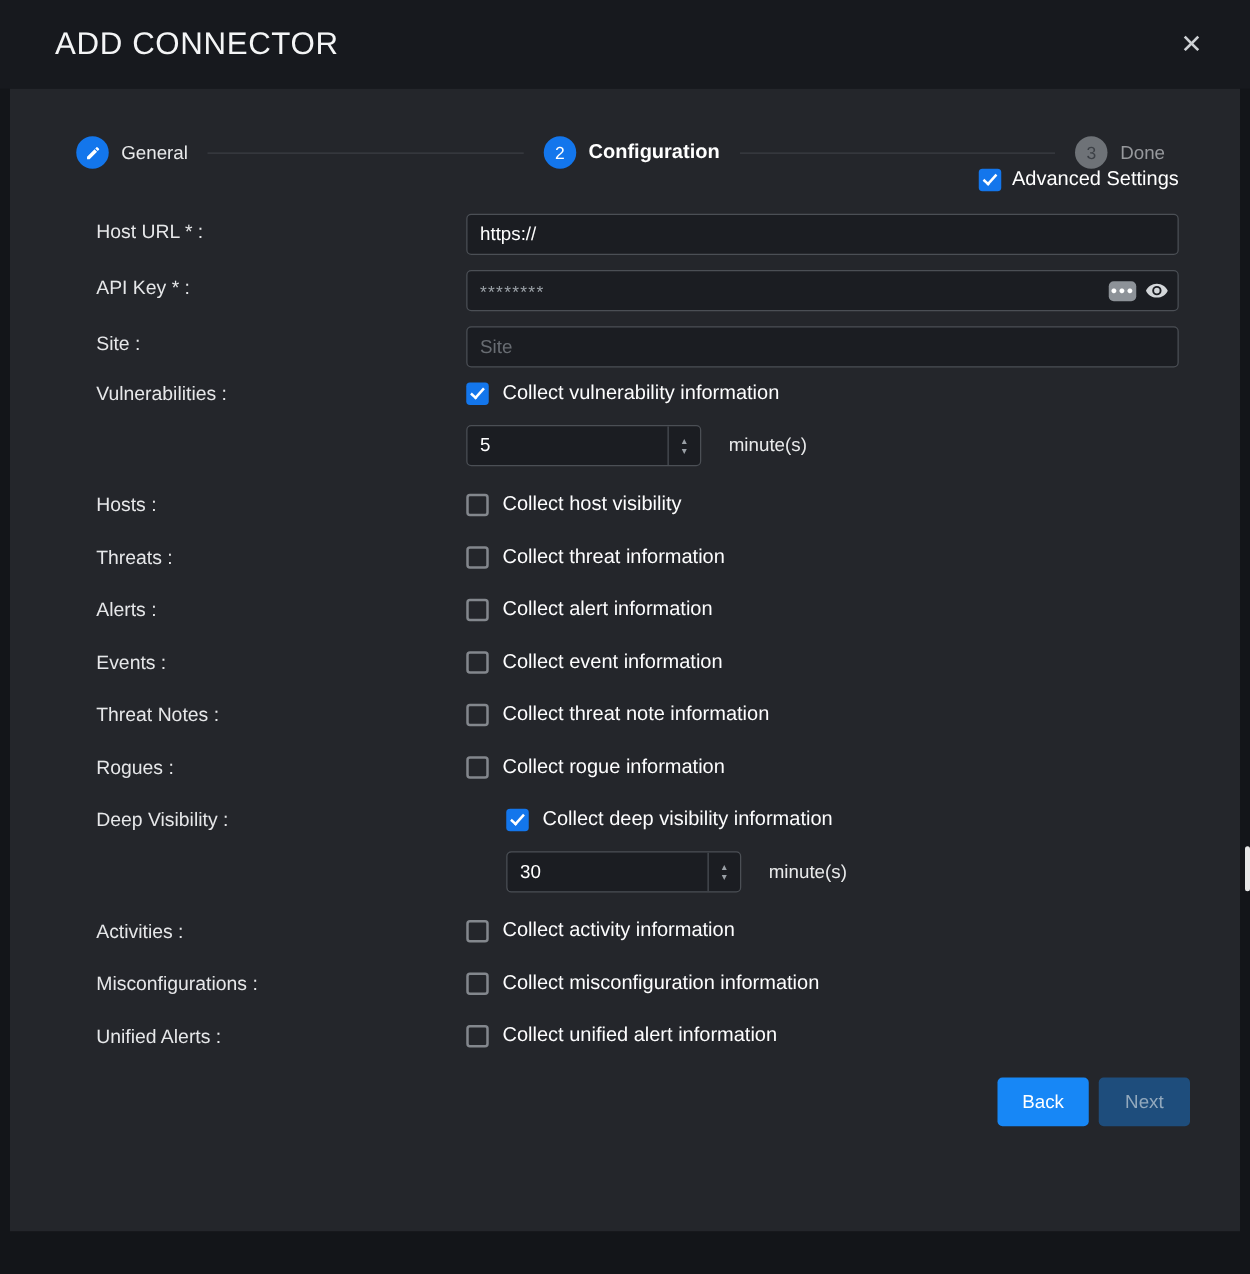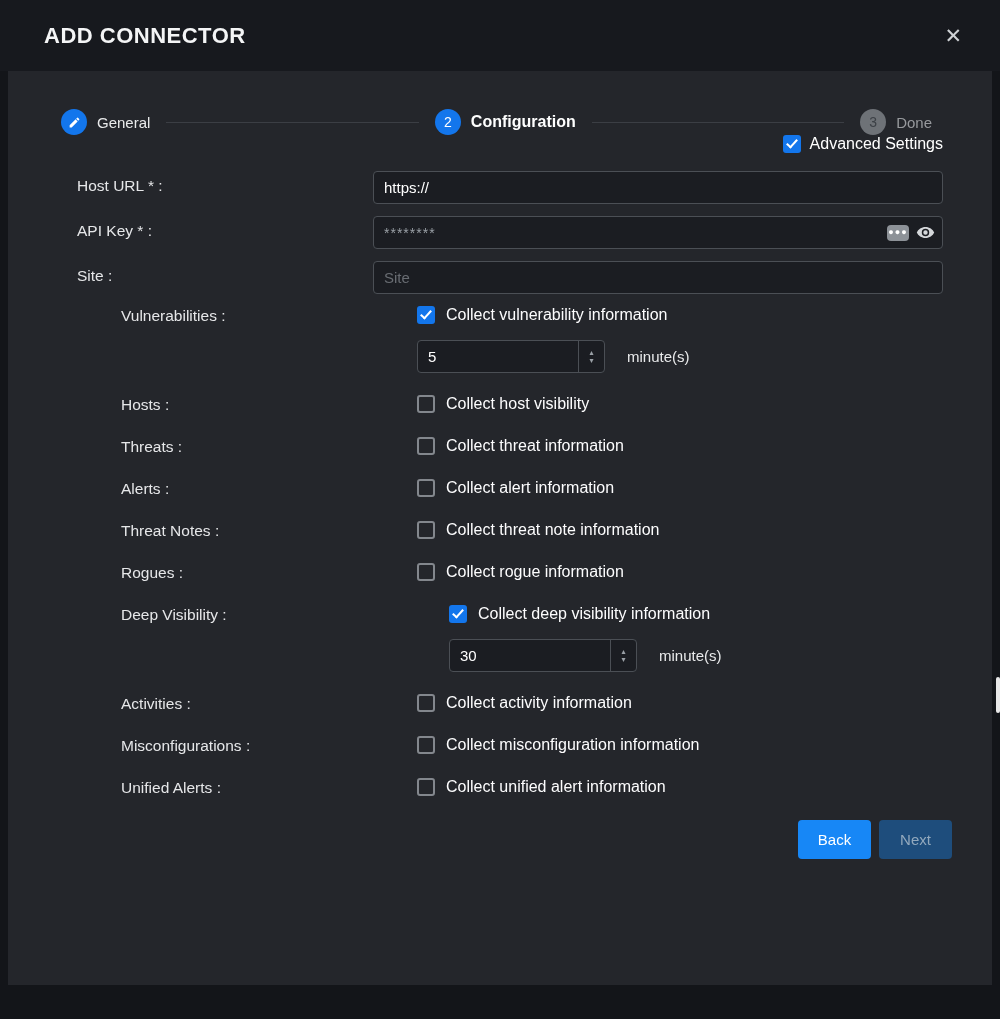--- a/index.html
+++ b/index.html
@@ -14,22 +14,22 @@
   
   .modal-header {
     height:71px;
     background:#17191e;
     display:flex;
     align-items:center;
     justify-content:space-between;
     padding:0 38px 0 44px;
   }
   .modal-title {
-    font-size:22px;
-    font-weight:700;
+    font-size:25px;
+    font-weight:400;
     letter-spacing:0.5px;
     color:#f4f5f6;
   }
   .close-icon {
     font-size:21px;
     color:#cfd2d5;
     cursor:pointer;
     line-height:1;
   }
   
@@ -76,21 +76,21 @@
     width:4px; height:9px;
     border:solid #ffffff; border-width:0 2px 2px 0;
     transform:rotate(42deg);
   }
   
   .form { margin-top:18px; padding:0 49px 0 69px; }
   .row { display:flex; margin-bottom:12px; }
   .row.cb-row { margin-bottom:23px; }
   .row.block-row { margin-bottom:22px; margin-top:10px; }
   .label-col { width:296px; flex:0 0 auto; padding-top:6px; }
-  .cb-row .label-col, .block-row .label-col { padding-top:1px;margin-left:44px; }
+  .cb-row .label-col, .block-row .label-col { padding-top:1px; }
   .field-label { font-size:15.5px; color:#e6e7e9; }
   .control-col { flex:1; min-width:0; }
   .text-input {
     width:100%; height:33px;
     background:#1b1d22; border:1px solid #4b4f55; border-radius:4px;
     color:#ffffff; font-size:15px; padding:0 10px;
     font-family:"Liberation Sans", sans-serif;
     outline:none;
   }
   .text-input::placeholder { color:#686c72; }
@@ -259,20 +259,29 @@
     <div class="row cb-row">
       <div class="label-col"><span class="field-label">Alerts :</span></div>
       <div class="control-col">
         <div class="cb-line">
           <span class="cb unchecked"></span>
           <span class="cb-label">Collect alert information</span>
         </div>
       </div>
     </div>
 
+    <div class="row cb-row">
+      <div class="label-col"><span class="field-label">Events :</span></div>
+      <div class="control-col">
+        <div class="cb-line">
+          <span class="cb unchecked"></span>
+          <span class="cb-label">Collect event information</span>
+        </div>
+      </div>
+    </div>
 
     <div class="row cb-row">
       <div class="label-col"><span class="field-label">Threat Notes :</span></div>
       <div class="control-col">
         <div class="cb-line">
           <span class="cb unchecked"></span>
           <span class="cb-label">Collect threat note information</span>
         </div>
       </div>
     </div>

